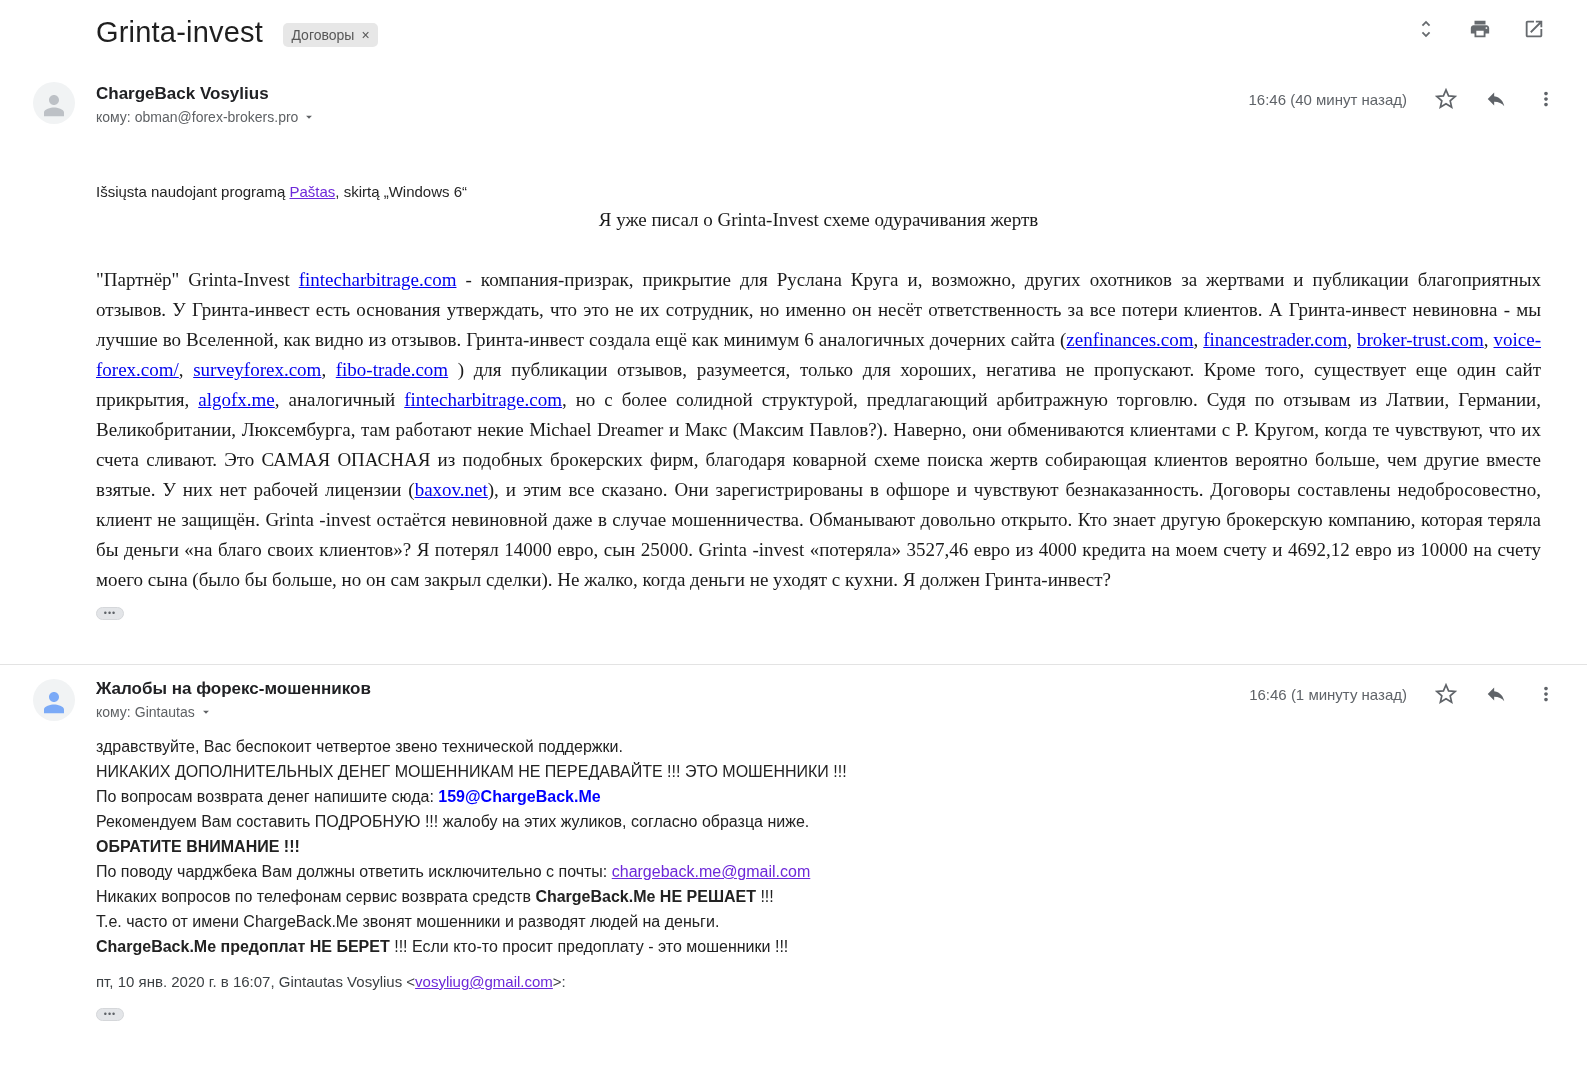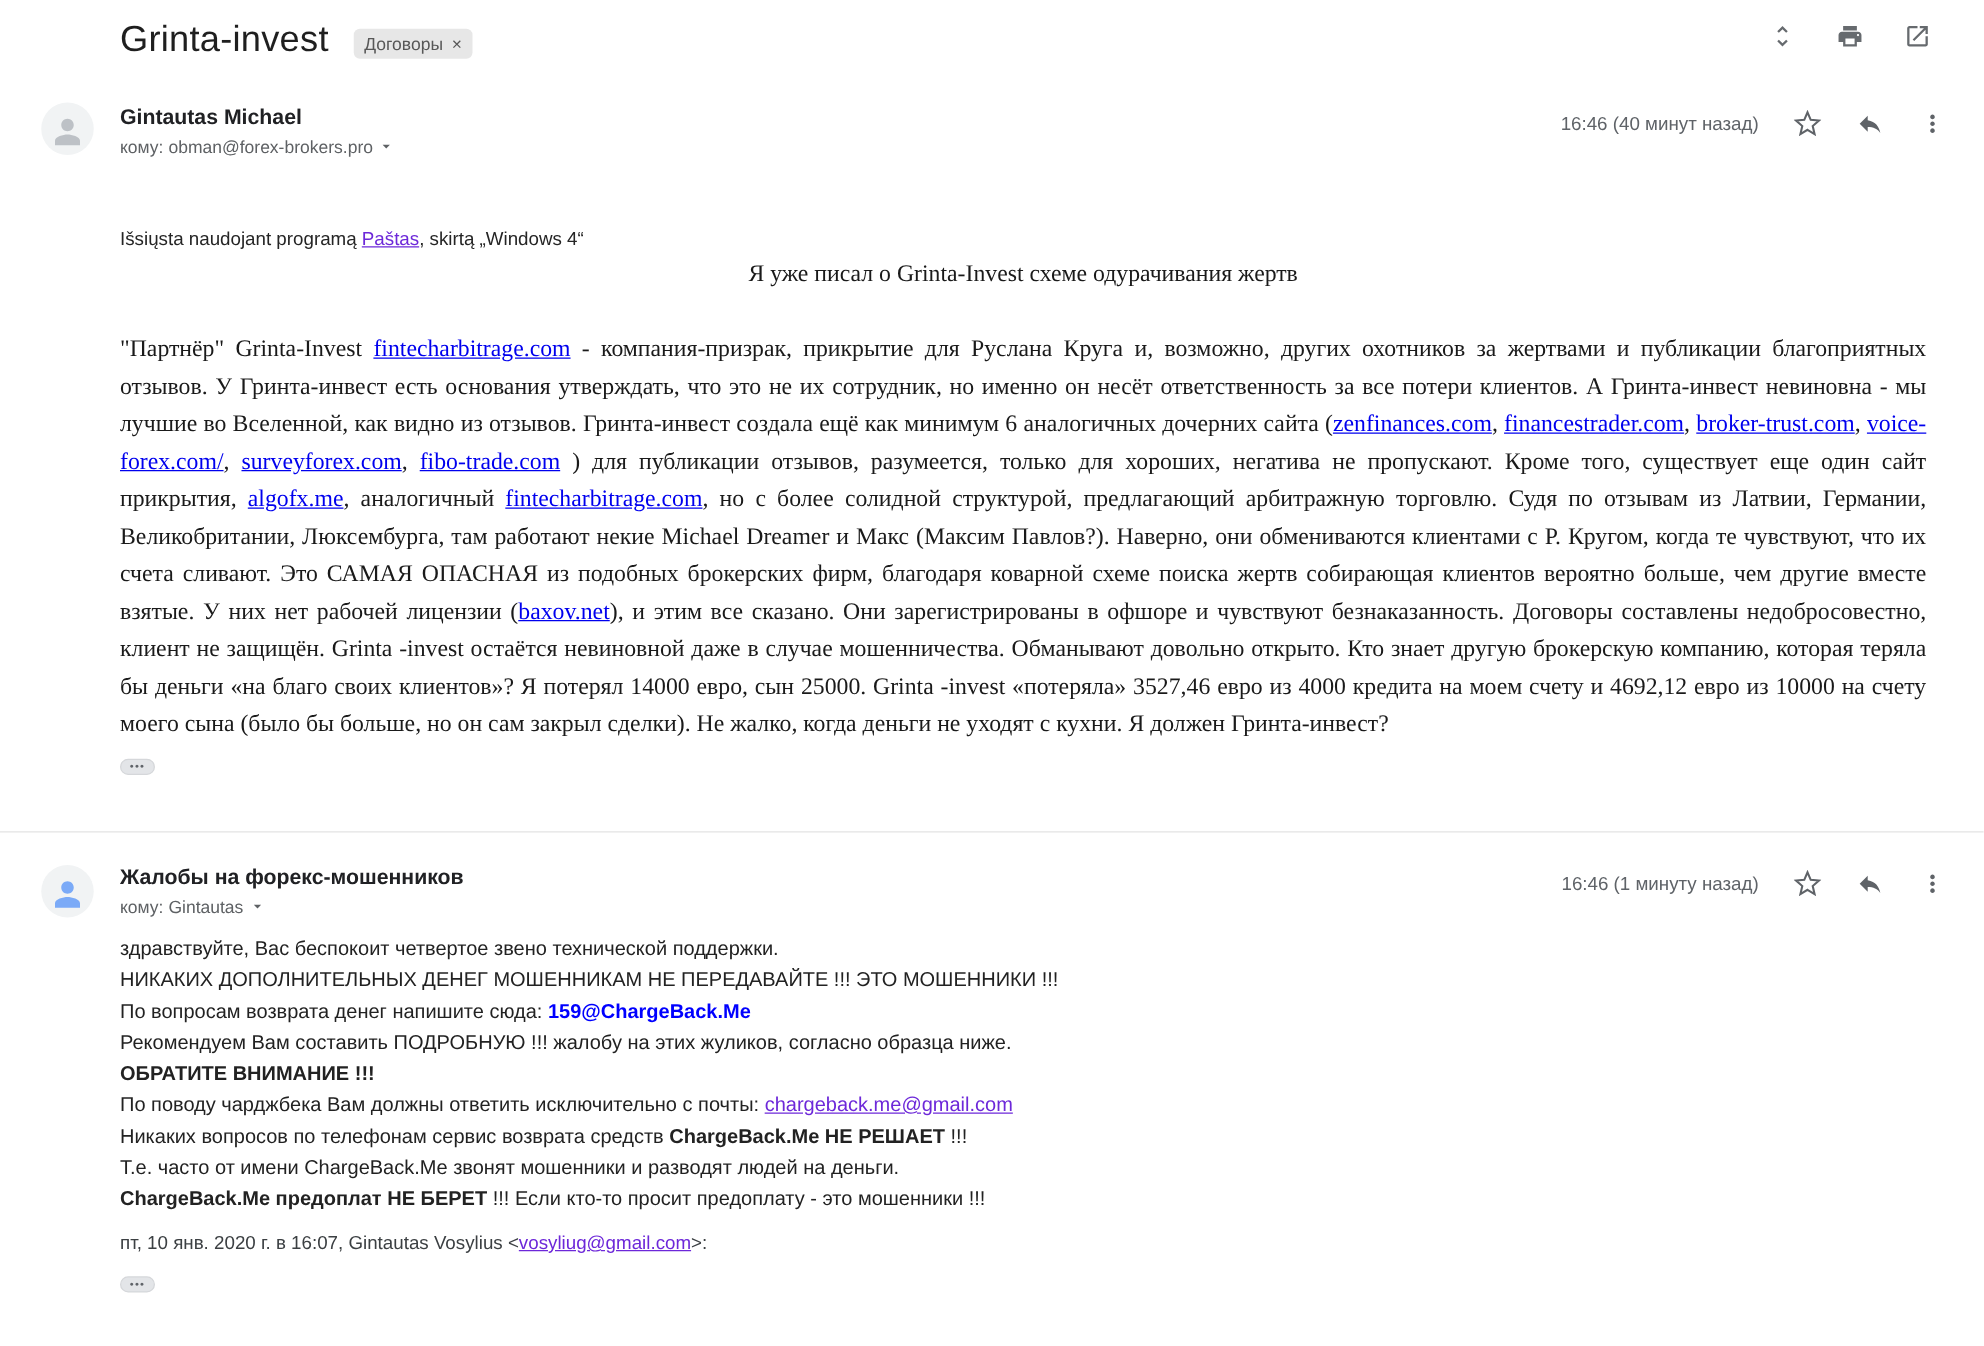--- a/index.html
+++ b/index.html
@@ -87,21 +87,21 @@
   </div>
 
   <div class="email">
     <div class="avatar avatar-gray">
       <svg viewBox="0 0 24 24">
         <path d="M12 12c2.21 0 4-1.79 4-4s-1.79-4-4-4-4 1.79-4 4 1.79 4 4 4zm0 2c-2.67 0-8 1.34-8 4v3h16v-3c0-2.66-5.33-4-8-4z"></path>
       </svg>
     </div>
     <div class="email-header">
       <div class="sender-block">
-        <div class="sender-name">Gintautas Michael</div>
+        <div class="sender-name">ChargeBack Vosylius</div>
         <div class="to-line">
           <span>кому:</span>
           <span>obman@forex-brokers.pro</span>
           <svg class="to-caret" viewBox="0 0 24 24">
               <path d="M7 10l5 5 5-5z"></path>
             </svg>
         </div>
       </div>
       <div class="email-meta">
         <span class="meta-time">16:46 (40 минут назад)</span>
@@ -111,36 +111,36 @@
         <svg class="meta-icon" viewBox="0 0 24 24">
           <path d="M10 9V5l-7 7 7 7v-4.1c5 0 8.5 1.6 11 5.1-1-5-4-10-11-11z"></path>
         </svg>
         <svg class="meta-icon" viewBox="0 0 24 24">
           <path d="M12 8c1.1 0 2-.9 2-2s-.9-2-2-2-2 .9-2 2 .9 2 2 2zm0 2c-1.1 0-2 .9-2 2s.9 2 2 2 2-.9 2-2-.9-2-2-2zm0 6c-1.1 0-2 .9-2 2s.9 2 2 2 2-.9 2-2-.9-2-2-2z"></path>
         </svg>
       </div>
     </div>
 
     <div class="email-body-1">
-      <div class="intro-line-sans sans"><span class="seg-p">Išsiųsta naudojant programą </span><a href="#" class="seg-l">Paštas</a><span class="seg-p">, skirtą „Windows 4“</span></div>
+      <div class="intro-line-sans sans"><span class="seg-p">Išsiųsta naudojant programą </span><a href="#" class="seg-l">Paštas</a><span class="seg-p">, skirtą „Windows 6“</span></div>
       <div class="intro-line-serif serif">Я уже писал о Grinta-Invest схеме одурачивания жертв</div>
       <div class="main-paragraph serif"><span class="seg-p">"Партнёр" Grinta-Invest </span><a href="#" class="seg-l">fintecharbitrage.com</a><span class="seg-p"> - компания-призрак, прикрытие для Руслана Круга и, возможно, других охотников за жертвами и публикации благоприятных отзывов. У Гринта-инвест есть основания утверждать, что это не их сотрудник, но именно он несёт ответственность за все потери клиентов. А Гринта-инвест невиновна - мы лучшие во Вселенной, как видно из отзывов. Гринта-инвест создала ещё как минимум 6 аналогичных дочерних сайта (</span><a href="#" class="seg-l">zenfinances.com</a><span class="seg-p">, </span><a href="#" class="seg-l">financestrader.com</a><span class="seg-p">, </span><a href="#" class="seg-l">broker-trust.com</a><span class="seg-p">, </span><a href="#" class="seg-l">voice-forex.com/</a><span class="seg-p">, </span><a href="#" class="seg-l">surveyforex.com</a><span class="seg-p">, </span><a href="#" class="seg-l">fibo-trade.com</a><span class="seg-p"> ) для публикации отзывов, разумеется, только для хороших, негатива не пропускают.  Кроме того, существует еще один сайт прикрытия, </span><a href="#" class="seg-l">algofx.me</a><span class="seg-p">, аналогичный </span><a href="#" class="seg-l">fintecharbitrage.com</a><span class="seg-p">, но с более солидной структурой, предлагающий арбитражную торговлю. Судя по отзывам из Латвии, Германии, Великобритании, Люксембурга, там работают некие Michael Dreamer и Макс (Максим Павлов?). Наверно, они обмениваются клиентами с Р. Кругом, когда те чувствуют, что их счета сливают.  Это САМАЯ ОПАСНАЯ из подобных брокерских фирм, благодаря коварной схеме поиска жертв собирающая клиентов вероятно больше, чем другие вместе взятые. У них нет рабочей лицензии (</span><a href="#" class="seg-l">baxov.net</a><span class="seg-p">), и этим все сказано. Они зарегистрированы в офшоре и чувствуют безнаказанность. Договоры составлены недобросовестно, клиент не защищён. Grinta -invest остаётся невиновной даже в случае мошенничества. Обманывают довольно открыто. Кто знает другую брокерскую компанию, которая теряла бы деньги «на благо своих клиентов»? Я потерял 14000 евро, сын 25000. Grinta -invest «потеряла» 3527,46 евро из 4000 кредита на моем счету и 4692,12 евро из 10000 на счету моего сына (было бы больше, но он сам закрыл сделки).  Не жалко, когда деньги не уходят с кухни. Я должен Гринта-инвест?</span></div>
       <div class="trimmed-btn">•••</div>
     </div>
   </div>
 
   <hr class="email-divider">
 
   <div class="email">
     <div class="avatar avatar-blue second-header" style="margin-top:2px;">
       <svg viewBox="0 0 24 24">
         <path d="M12 12c2.21 0 4-1.79 4-4s-1.79-4-4-4-4 1.79-4 4 1.79 4 4 4zm0 2c-2.67 0-8 1.34-8 4v3h16v-3c0-2.66-5.33-4-8-4z"></path>
       </svg>
     </div>
-    <div class="email-header second-header" style="margin-top:24px;">
+    <div class="email-header second-header" style="margin-top:12px;">
       <div class="sender-block">
         <div class="sender-name">Жалобы на форекс-мошенников</div>
         <div class="to-line">
           <span>кому:</span>
           <span>Gintautas</span>
           <svg class="to-caret" viewBox="0 0 24 24">
               <path d="M7 10l5 5 5-5z"></path>
             </svg>
         </div>
       </div>

